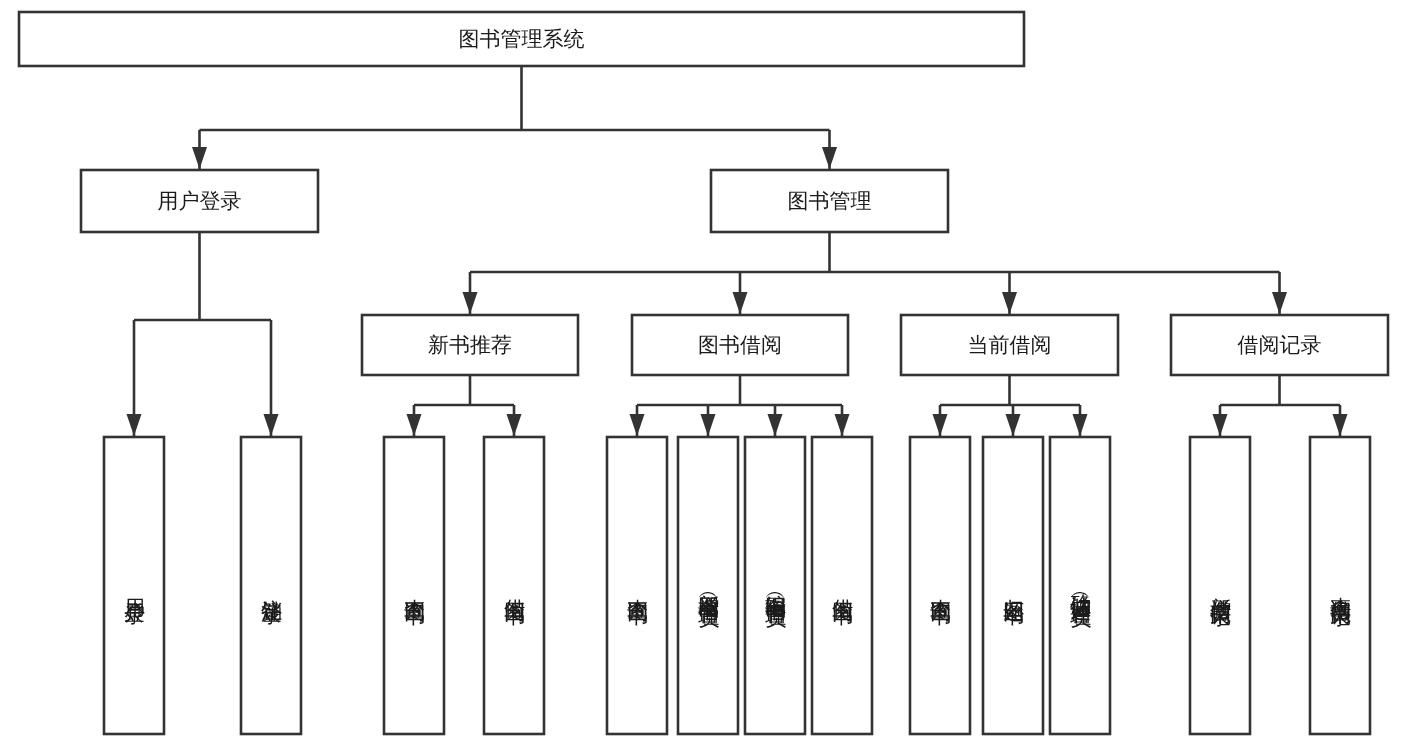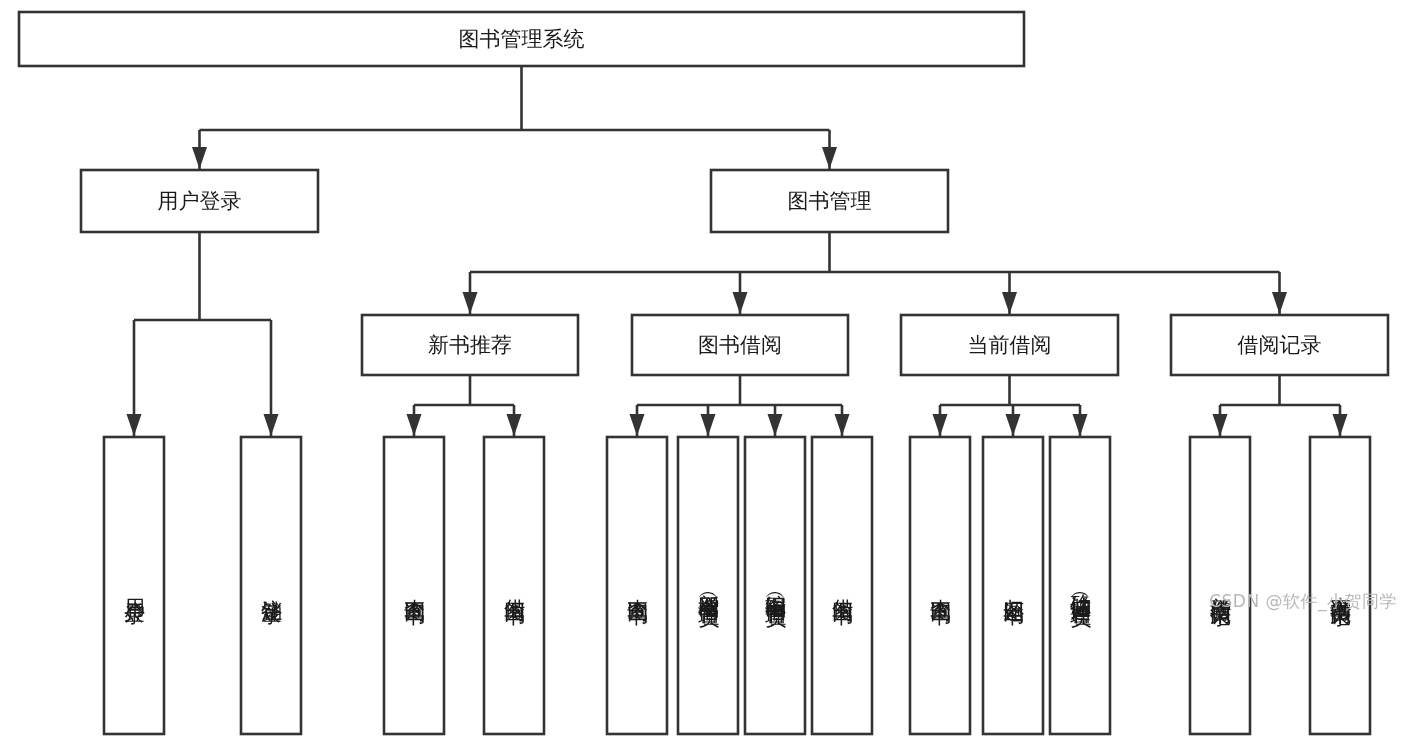--- a/index.html
+++ b/index.html
@@ -182,15 +182,14 @@
       <div class="node-label-v" style="left: 708px; top: 585.5px;">新增图书（管理员）</div>
       <div class="node-label-v" style="left: 775px; top: 585.5px;">编辑图书（管理员）</div>
       <div class="node-label-v" style="left: 842px; top: 585.5px;">借阅图书</div>
       <div class="node-label-v" style="left: 940px; top: 585.5px;">查询图书</div>
       <div class="node-label-v" style="left: 1013px; top: 585.5px;">归还图书</div>
       <div class="node-label-v" style="left: 1080px; top: 585.5px;">确认归还（管理员）</div>
       <div class="node-label-v" style="left: 1220px; top: 585.5px;">新增借阅记录</div>
       <div class="node-label-v" style="left: 1340px; top: 585.5px;">查询借阅记录</div>
     </div>
 
-  <div id="watermark">CSDN @软件_小贺同学</div>
 
 </div>
 
 </body></html>

